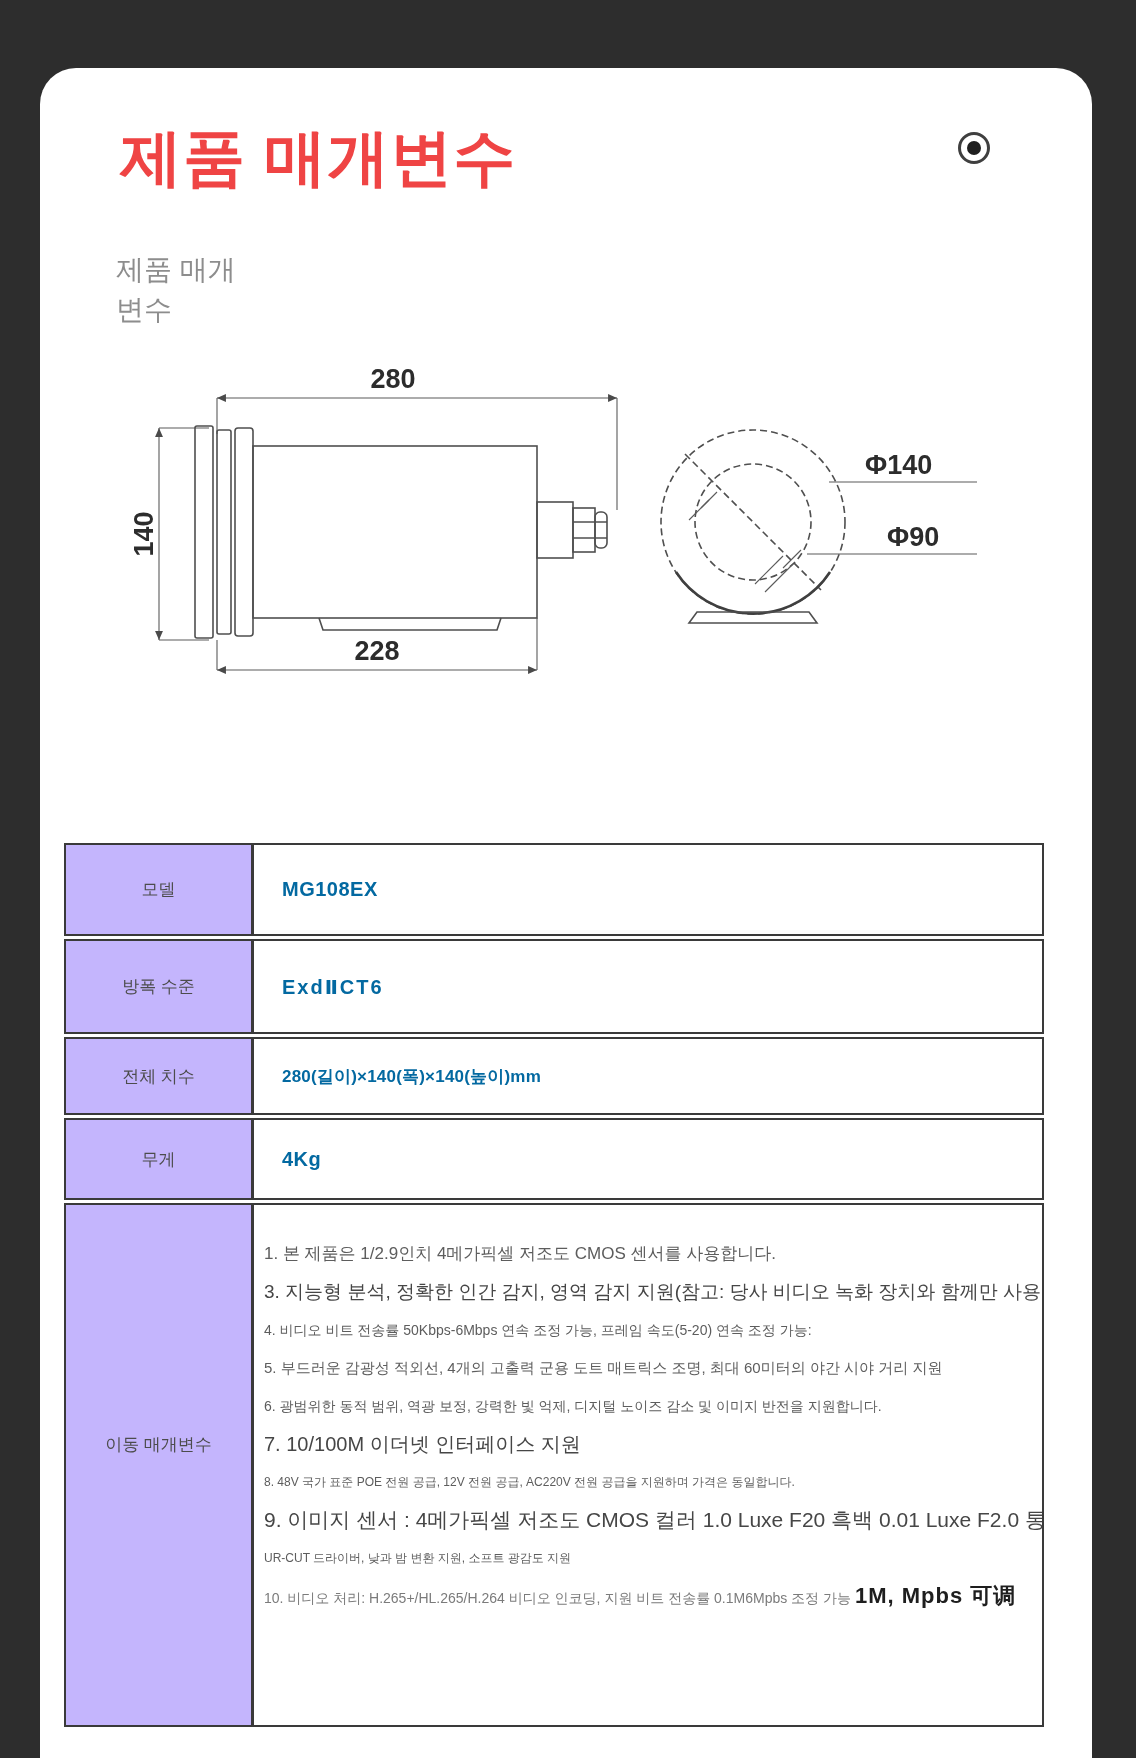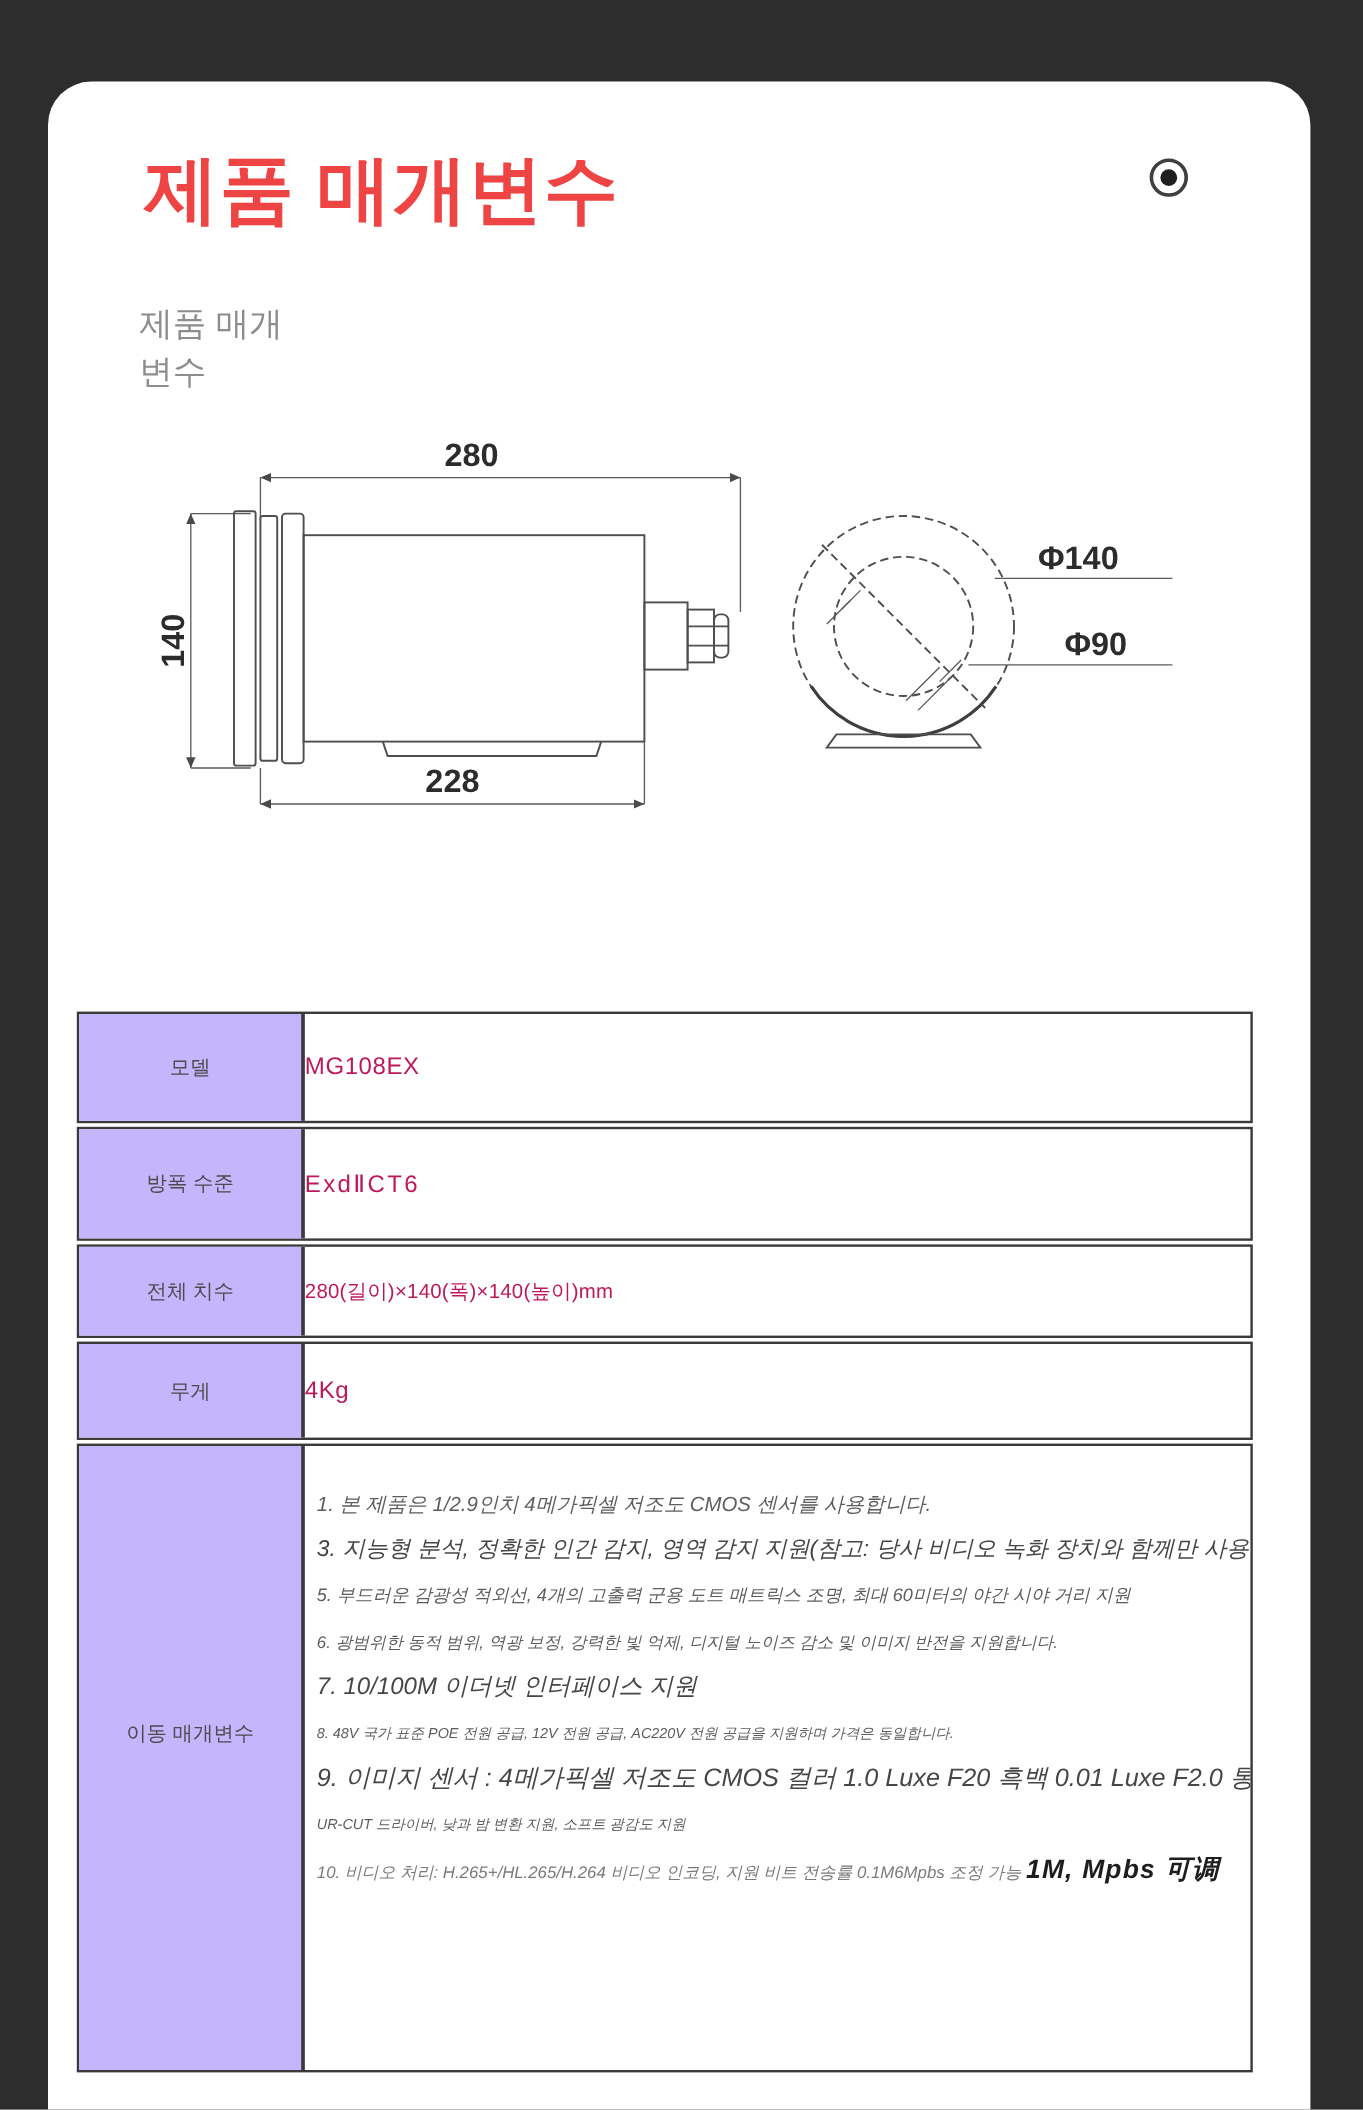--- a/index.html
+++ b/index.html
@@ -36,28 +36,28 @@
   .drawing text{fill:#2c2c2c;font-size:27px;font-weight:700;font-family:"Liberation Sans",sans-serif;}
   
   .spec-table{position:absolute;left:24px;top:775px;width:980px;}
   .trow{display:flex;border:2px solid #3a3a3a;margin-bottom:3px;background:#fff;}
   .tlabel{
     width:185px;flex:0 0 185px;background:#c4b5fd;border-right:3px solid #3a3a3a;
     display:flex;align-items:center;justify-content:center;
     font-size:17px;color:#4c4c4c;text-align:center;
   }
   .tvalue{
-    flex:1;display:flex;align-items:center;
-    font-size:20px;color:#be185d;letter-spacing:0.5px;
+    flex:1;display:flex;align-items:center;padding-left:28px;
+    font-size:20px;color:#0369a1;letter-spacing:0.5px;font-weight:bold;
   }
   .trow.r3 .tvalue{font-size:17px;letter-spacing:0.2px;}
   .trow.big{height:520px;}
   .trow.big .tlabel{align-items:flex-start;justify-content:center;padding-top:228px;}
   .params{display:block;padding:30px 0 0 10px;flex:1;overflow:hidden;}
-  .pline{height:38px;line-height:38px;white-space:nowrap;color:#666;font-style:italic;}
+  .pline{height:38px;line-height:38px;white-space:nowrap;color:#666;}
   .f14{font-size:14px;}
   .f15{font-size:15px;}
   .f16{font-size:12px;}
   .f17{font-size:17px;}
   .f19{font-size:19px;}
   .f20{font-size:20px;}
   .f21{font-size:21px;}
   .dark{color:#464646;}
   .mid{color:#5d5d5d;}
   .light{color:#7b7b7b;}
@@ -155,20 +155,21 @@
       <div class="tlabel">무게</div>
       <div class="tvalue">4Kg</div>
     </div>
 
 
     <div class="trow big">
       <div class="tlabel">이동 매개변수</div>
       <div class="params">
         <div class="pline f17 mid">1. 본 제품은 1/2.9인치 4메가픽셀 저조도 CMOS 센서를 사용합니다.</div>
         <div class="pline f19 dark">3. 지능형 분석, 정확한 인간 감지, 영역 감지 지원(참고: 당사 비디오 녹화 장치와 함께만 사용 가능)</div>
+        <div class="pline f14 mid">4. 비디오 비트 전송률 50Kbps-6Mbps 연속 조정 가능, 프레임 속도(5-20) 연속 조정 가능:</div>
         <div class="pline f15 mid">5. 부드러운 감광성 적외선, 4개의 고출력 군용 도트 매트릭스 조명, 최대 60미터의 야간 시야 거리 지원</div>
         <div class="pline f14 mid">6. 광범위한 동적 범위, 역광 보정, 강력한 빛 억제, 디지털 노이즈 감소 및 이미지 반전을 지원합니다.</div>
         <div class="pline f20 dark">7. 10/100M 이더넷 인터페이스 지원</div>
         <div class="pline f16 mid">8. 48V 국가 표준 POE 전원 공급, 12V 전원 공급, AC220V 전원 공급을 지원하며 가격은 동일합니다.</div>
         <div class="pline f21 dark">9. 이미지 센서 : 4메가픽셀 저조도 CMOS 컬러 1.0 Luxe F20 흑백 0.01 Luxe F2.0 통합</div>
         <div class="pline f16 mid">UR-CUT 드라이버, 낮과 밤 변환 지원, 소프트 광감도 지원</div>
         <div class="pline f14 light">
           <span>10. 비디오 처리: H.265+/HL.265/H.264 비디오 인코딩, 지원 비트 전송률 0.1M6Mpbs 조정 가능</span><span class="overlay-bold">1M, Mpbs 可调</span>
         </div>
       </div>

